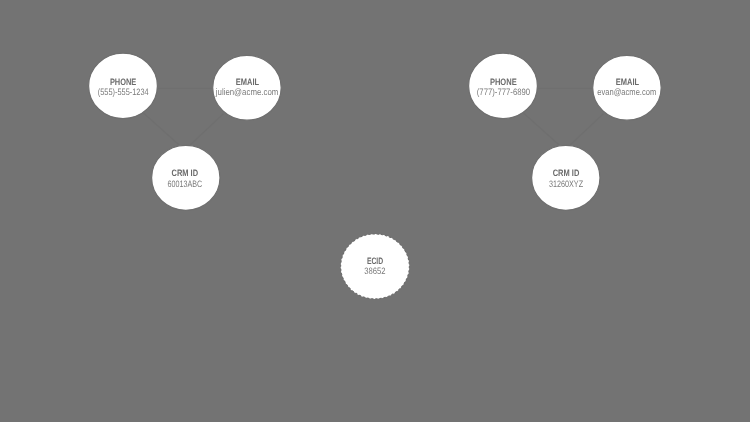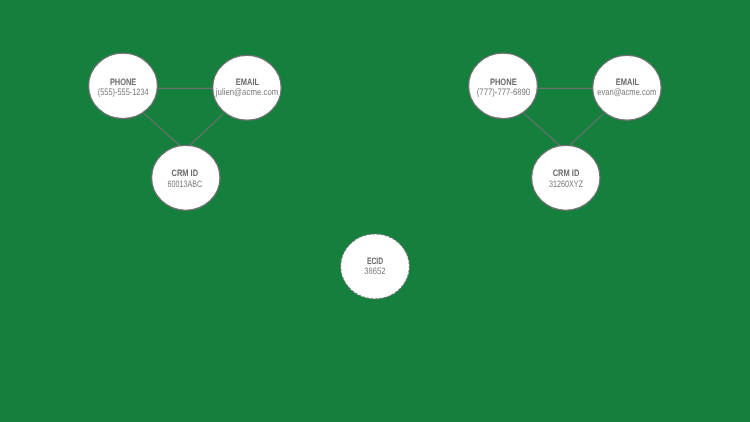--- a/index.html
+++ b/index.html
@@ -11,21 +11,21 @@
     background: #ffffff;
     overflow: hidden;
   }
   body {
     font-family: "Liberation Sans", sans-serif;
   }
   #canvas {
     position: relative;
     width: 750px;
     height: 422px;
-    background: #15803d;
+    background: #737373;
     overflow: hidden;
   }
   svg.graph {
     position: absolute;
     left: 0;
     top: 0;
     width: 750px;
     height: 422px;
     display: block;
     shape-rendering: geometricPrecision;

